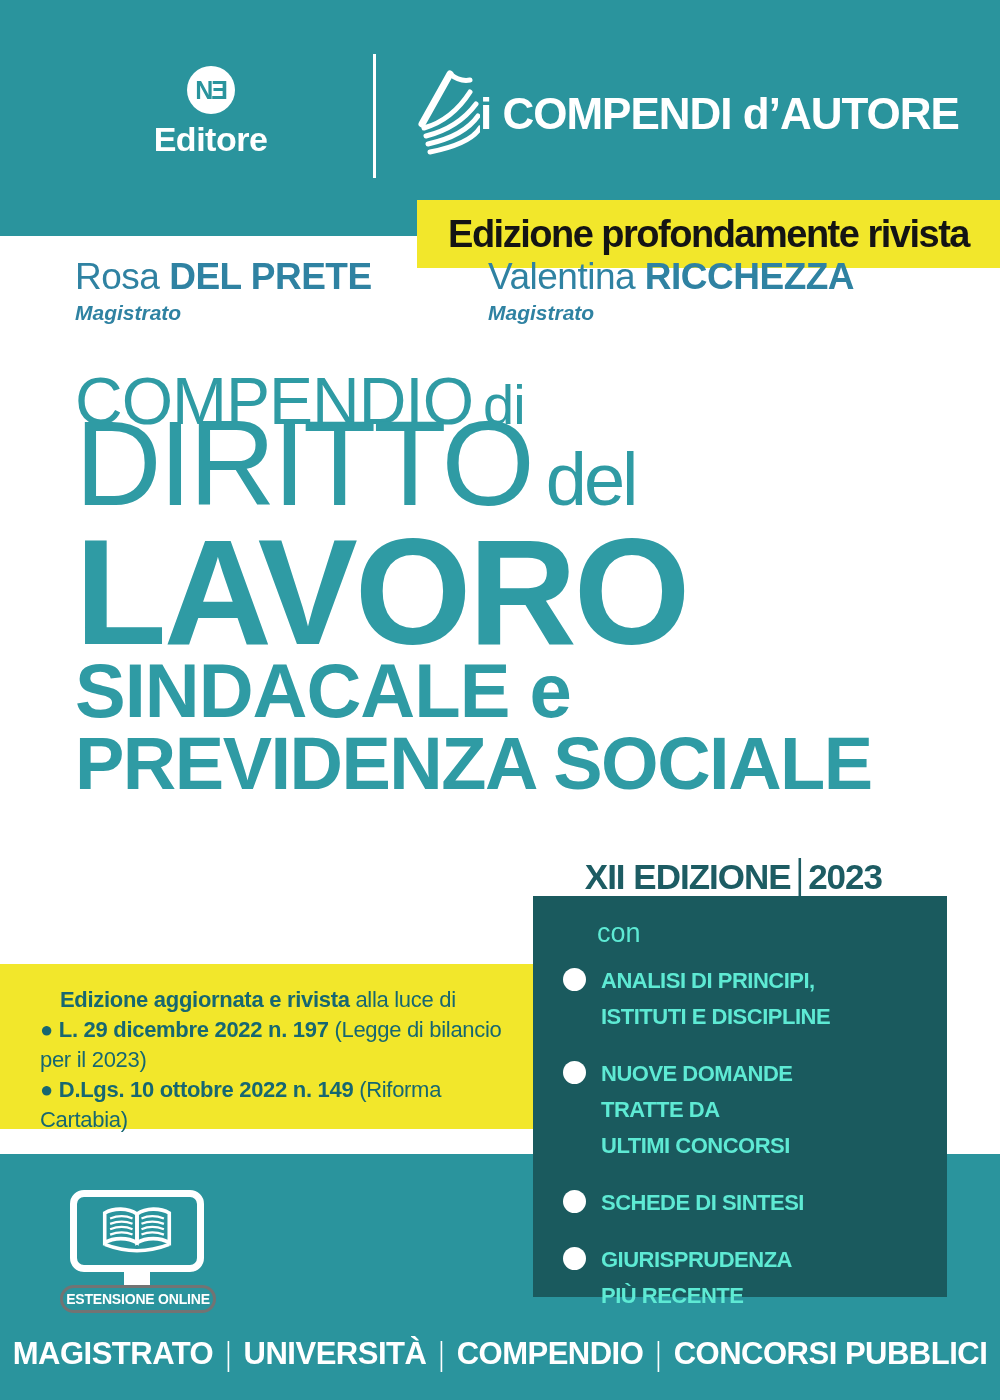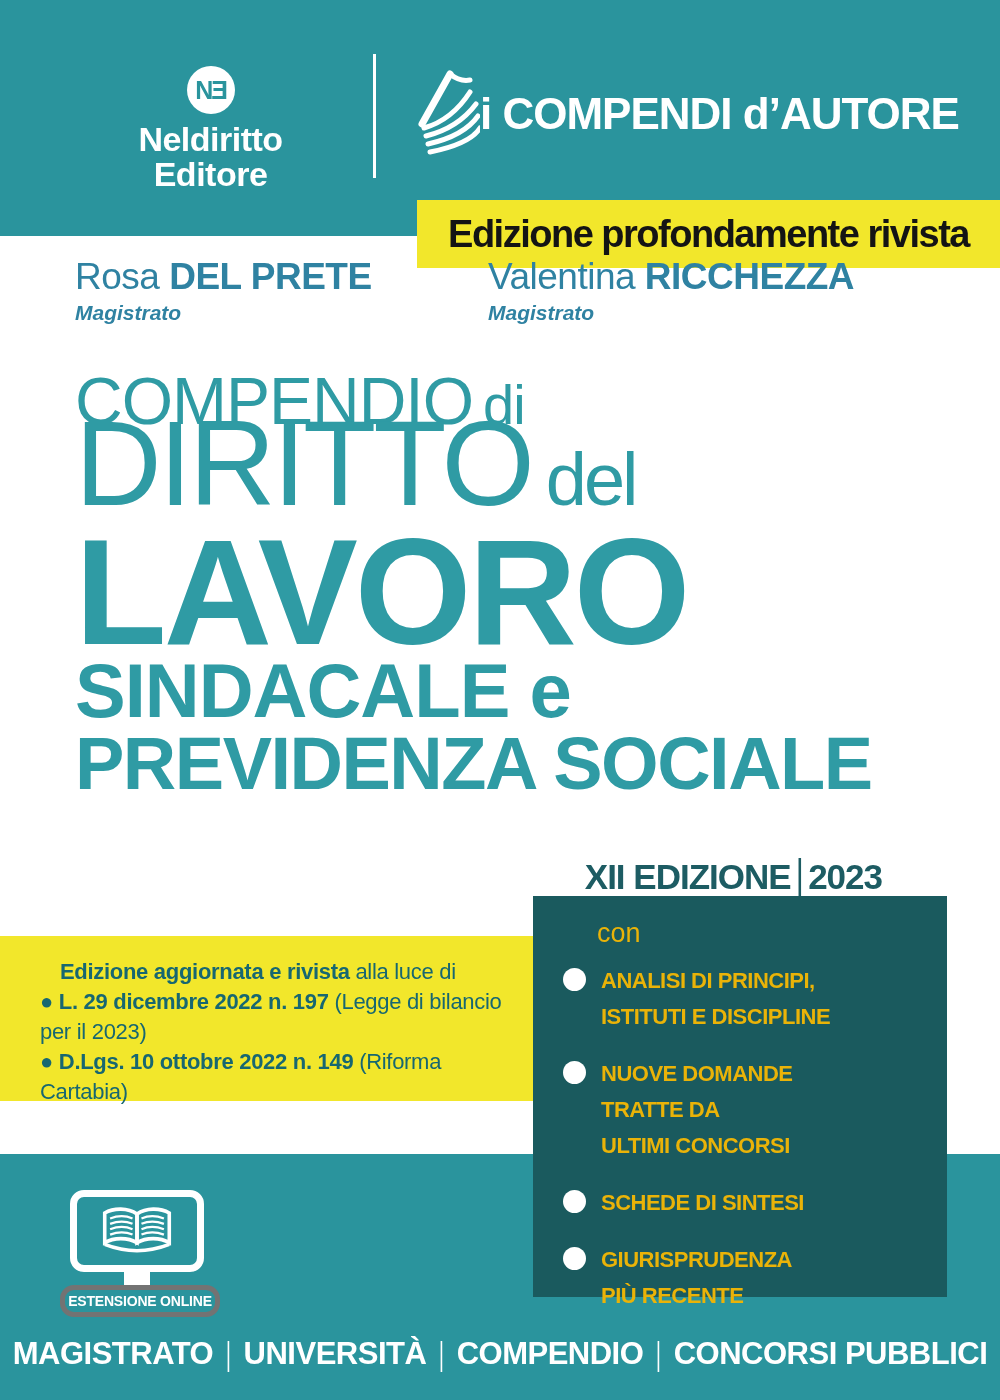--- a/index.html
+++ b/index.html
@@ -47,61 +47,60 @@
   .t5{top:726px;font-size:74px;font-weight:800;letter-spacing:-1.5px;}
 
   
   .edition{right:118px;top:848px;color:var(--edition-teal);font-size:35px;font-weight:800;
            letter-spacing:-1px;white-space:nowrap;}
   .edition .pipe{font-size:52px;font-weight:400;vertical-align:-7px;letter-spacing:0;
                  display:inline-block;transform:scaleX(.6);margin:0 2px;}
 
   
   .dark-box{left:533px;top:896px;width:414px;height:401px;background:var(--dark-teal);
-            color:#eab308;box-sizing:border-box;padding:20px 14px 15px 30px;}
+            color:#5eead4;box-sizing:border-box;padding:20px 14px 15px 30px;}
   .con{margin:2px 0 14px 34px;font-size:27px;font-weight:400;}
   .feat-list{list-style:none;margin:0;padding:0;}
   .feat-list li{display:flex;gap:15px;margin-bottom:21px;}
   .dot{width:23px;height:23px;border-radius:50%;background:#fff;flex:none;margin-top:5px;}
   .feat{font-size:22px;font-weight:800;line-height:36px;letter-spacing:-0.5px;white-space:pre-line;}
 
   
-  .yellow-box{left:0;top:936px;width:533px;height:165px;background:var(--yellow);
+  .yellow-box{left:0;top:964px;width:533px;height:165px;background:var(--yellow);
               color:var(--text-dark-teal);box-sizing:border-box;padding:21px 14px 0 40px;
               font-size:22px;line-height:30px;letter-spacing:-0.3px;}
   .yellow-box b{font-weight:800;}
   .ub-line1{margin-left:20px;}
 
   
   .online{left:60px;top:1190px;width:154px;text-align:center;}
   .monitor{width:120px;height:68px;border:7px solid #fff;border-radius:14px;margin:0 auto;
            display:flex;align-items:center;justify-content:center;}
   .stand{width:26px;height:13px;background:#fff;margin:0 auto;}
-  .pill{width:150px;height:22px;border:5px solid #737373;border-radius:14px;margin:0 auto;
+  .pill{width:150px;height:22px;border:3px solid #737373;border-radius:14px;margin:0 auto;
         color:#fff;font-size:14px;font-weight:800;line-height:22px;letter-spacing:-0.2px;
         box-sizing:content-box;}
 
   
   .footer-label{left:0;top:1334px;width:1000px;text-align:center;color:#fff;
                 font-size:31px;font-weight:800;letter-spacing:-0.5px;white-space:nowrap;}
   .footer-label .sep{font-weight:400;padding:0 11px;font-size:34px;vertical-align:-1px;
                      display:inline-block;transform:scaleX(.55);}
 </style>
 </head>
 <body>
 
 <div class="abs teal-header"></div>
 
 <div class="abs teal-footer"></div>
 
 <div class="abs ne-logo">
   <div class="ne-circle">
     <span>NƎ</span>
   </div>
-  <div class="ne-name">Neldiritto</div>
   <div class="ne-name">Editore</div>
 </div>
 
 <div class="abs divider"></div>
 
 <div class="abs series">
   <span>
     <svg width="66" height="100" viewBox="0 0 66 100" fill="none" stroke="#ffffff" stroke-linecap="round">
       <path d="M8 62 L36 12" stroke-width="7"></path>
       <path d="M36 12 Q46 20 56 18" stroke-width="5"></path>

